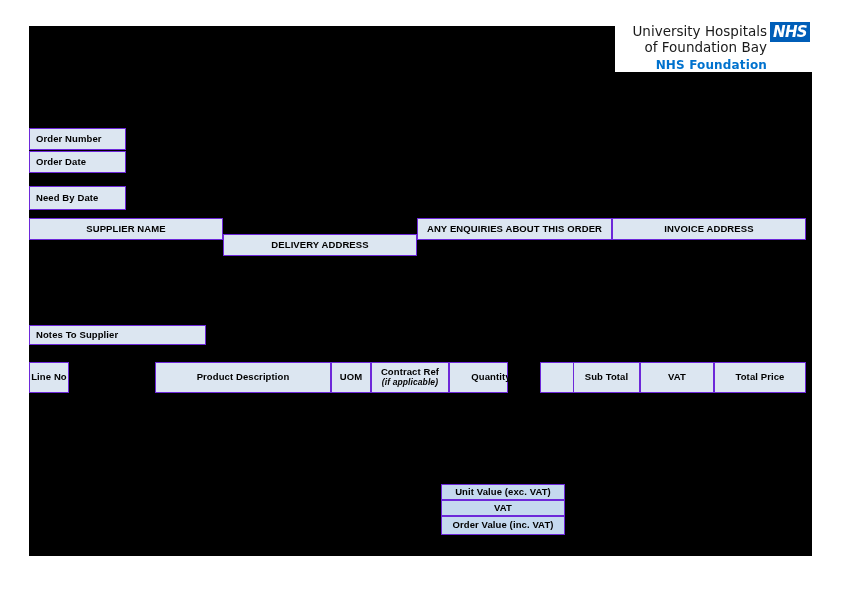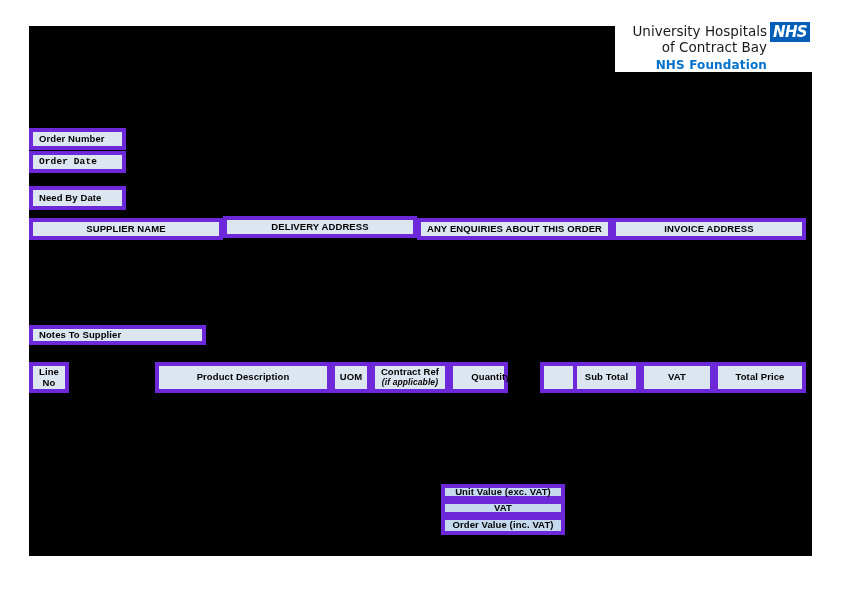--- a/index.html
+++ b/index.html
@@ -24,21 +24,21 @@
     left: 29px;
     top: 26px;
     width: 783px;
     height: 530px;
     background: #000000;
   }
   .cell {
     position: absolute;
     box-sizing: border-box;
     background: #dce6f1;
-    border: 4px solid #6d28d9;
+    border: 1px solid #6d28d9;
     font-size: 9.5px;
     font-weight: bold;
     color: #000000;
     display: flex;
     align-items: center;
     justify-content: center;
     text-align: center;
     line-height: 1.12;
     letter-spacing: 0.1px;
   }
@@ -114,40 +114,40 @@
 </head>
 <body>
 
 <div id="page">
 
   <div id="doc-plate"></div>
 
   <div id="logo-box">
     <div id="logo-name">
       <span>University Hospitals</span><br>
-      <span>of Contract Bay</span>
+      <span>of Foundation Bay</span>
     </div>
     <div id="logo-strap">NHS Foundation Trust</div>
     <div id="nhs-badge">NHS</div>
   </div>
 
   <div class="cell left" style="left:29px; top:128px; width:97px; height:22px;">
     <span>Order Number</span>
   </div>
-  <div class="cell left" style="left:29px; top:151px; width:97px; height:22px;font-family:Liberation Mono, monospace;">
+  <div class="cell left" style="left:29px; top:151px; width:97px; height:22px;">
     <span>Order Date</span>
   </div>
   <div class="cell left" style="left:29px; top:186px; width:97px; height:24px;">
     <span>Need By Date</span>
   </div>
 
   <div class="cell" style="left:29px; top:218px; width:194px; height:22px;">
     <span>SUPPLIER NAME</span>
   </div>
-  <div class="cell" style="left:223px; top:216px; width:194px; height:22px;">
+  <div class="cell" style="left:223px; top:234px; width:194px; height:22px;">
     <span>DELIVERY ADDRESS</span>
   </div>
   <div class="cell" style="left:417px; top:218px; width:195px; height:22px;">
     <span>ANY ENQUIRIES ABOUT THIS ORDER</span>
   </div>
   <div class="cell" style="left:612px; top:218px; width:194px; height:22px;">
     <span>INVOICE ADDRESS</span>
   </div>
 
   <div class="cell left" style="left:29px; top:325px; width:177px; height:20px;">

